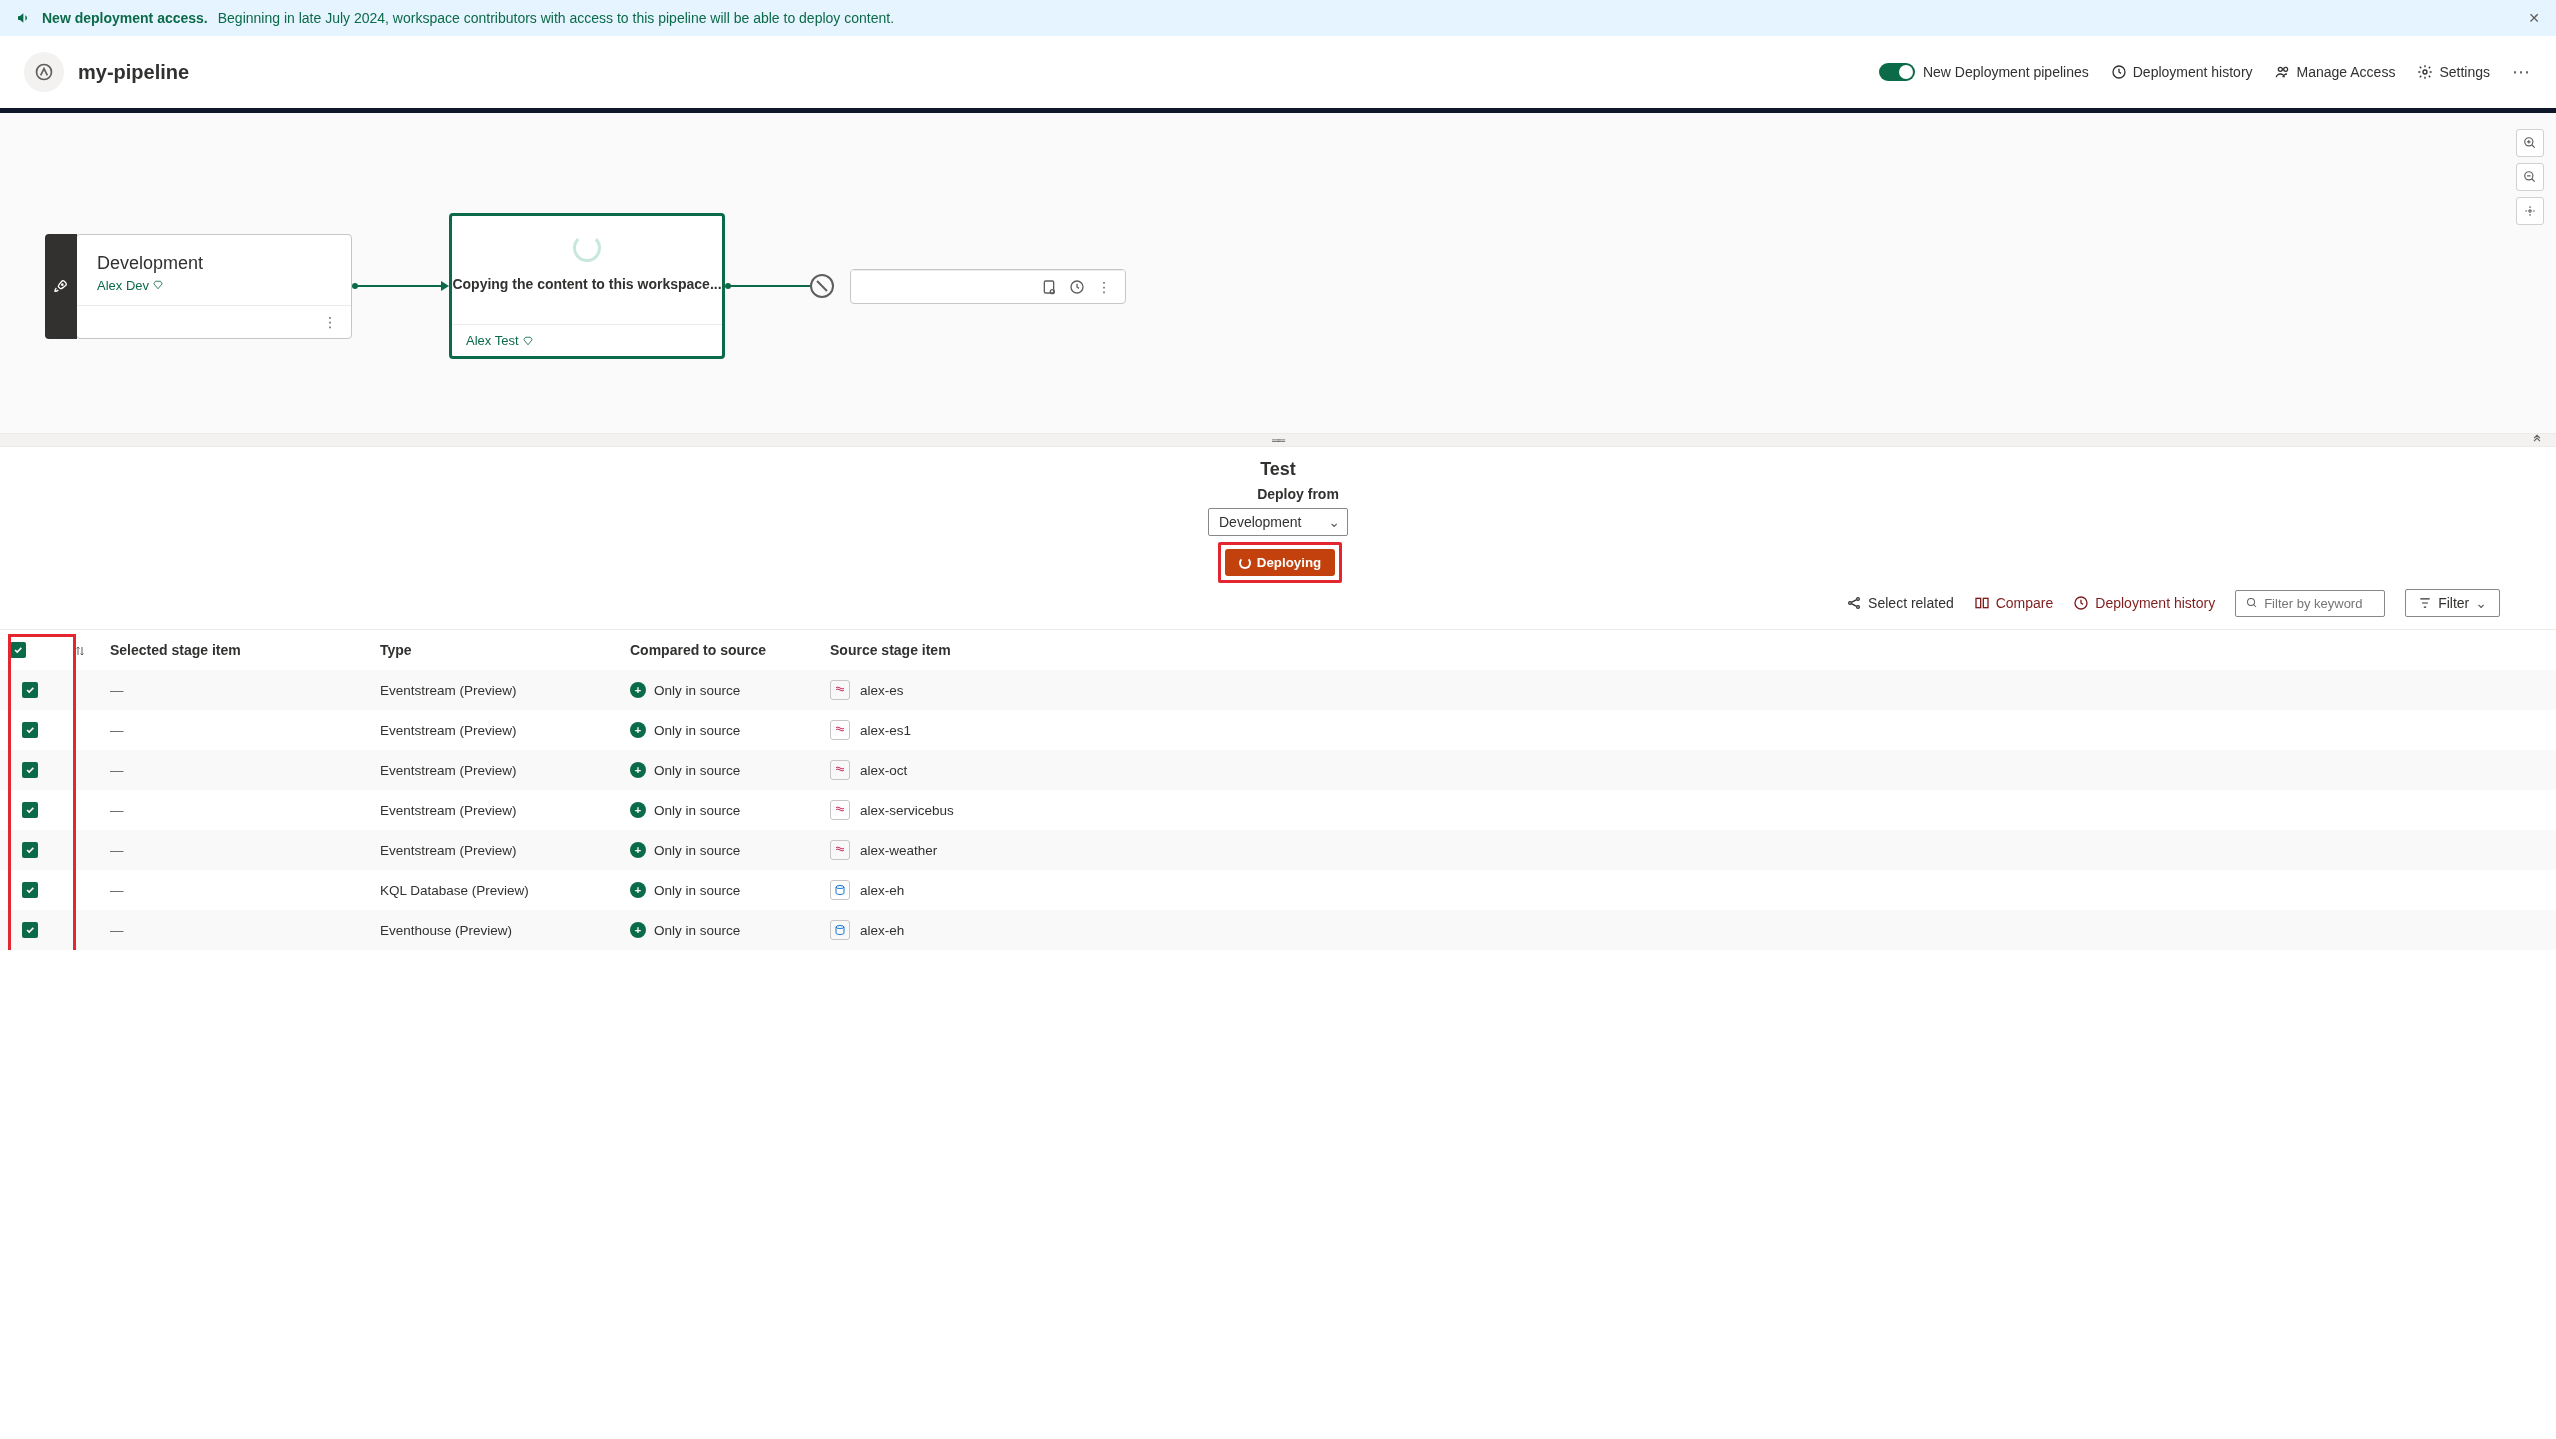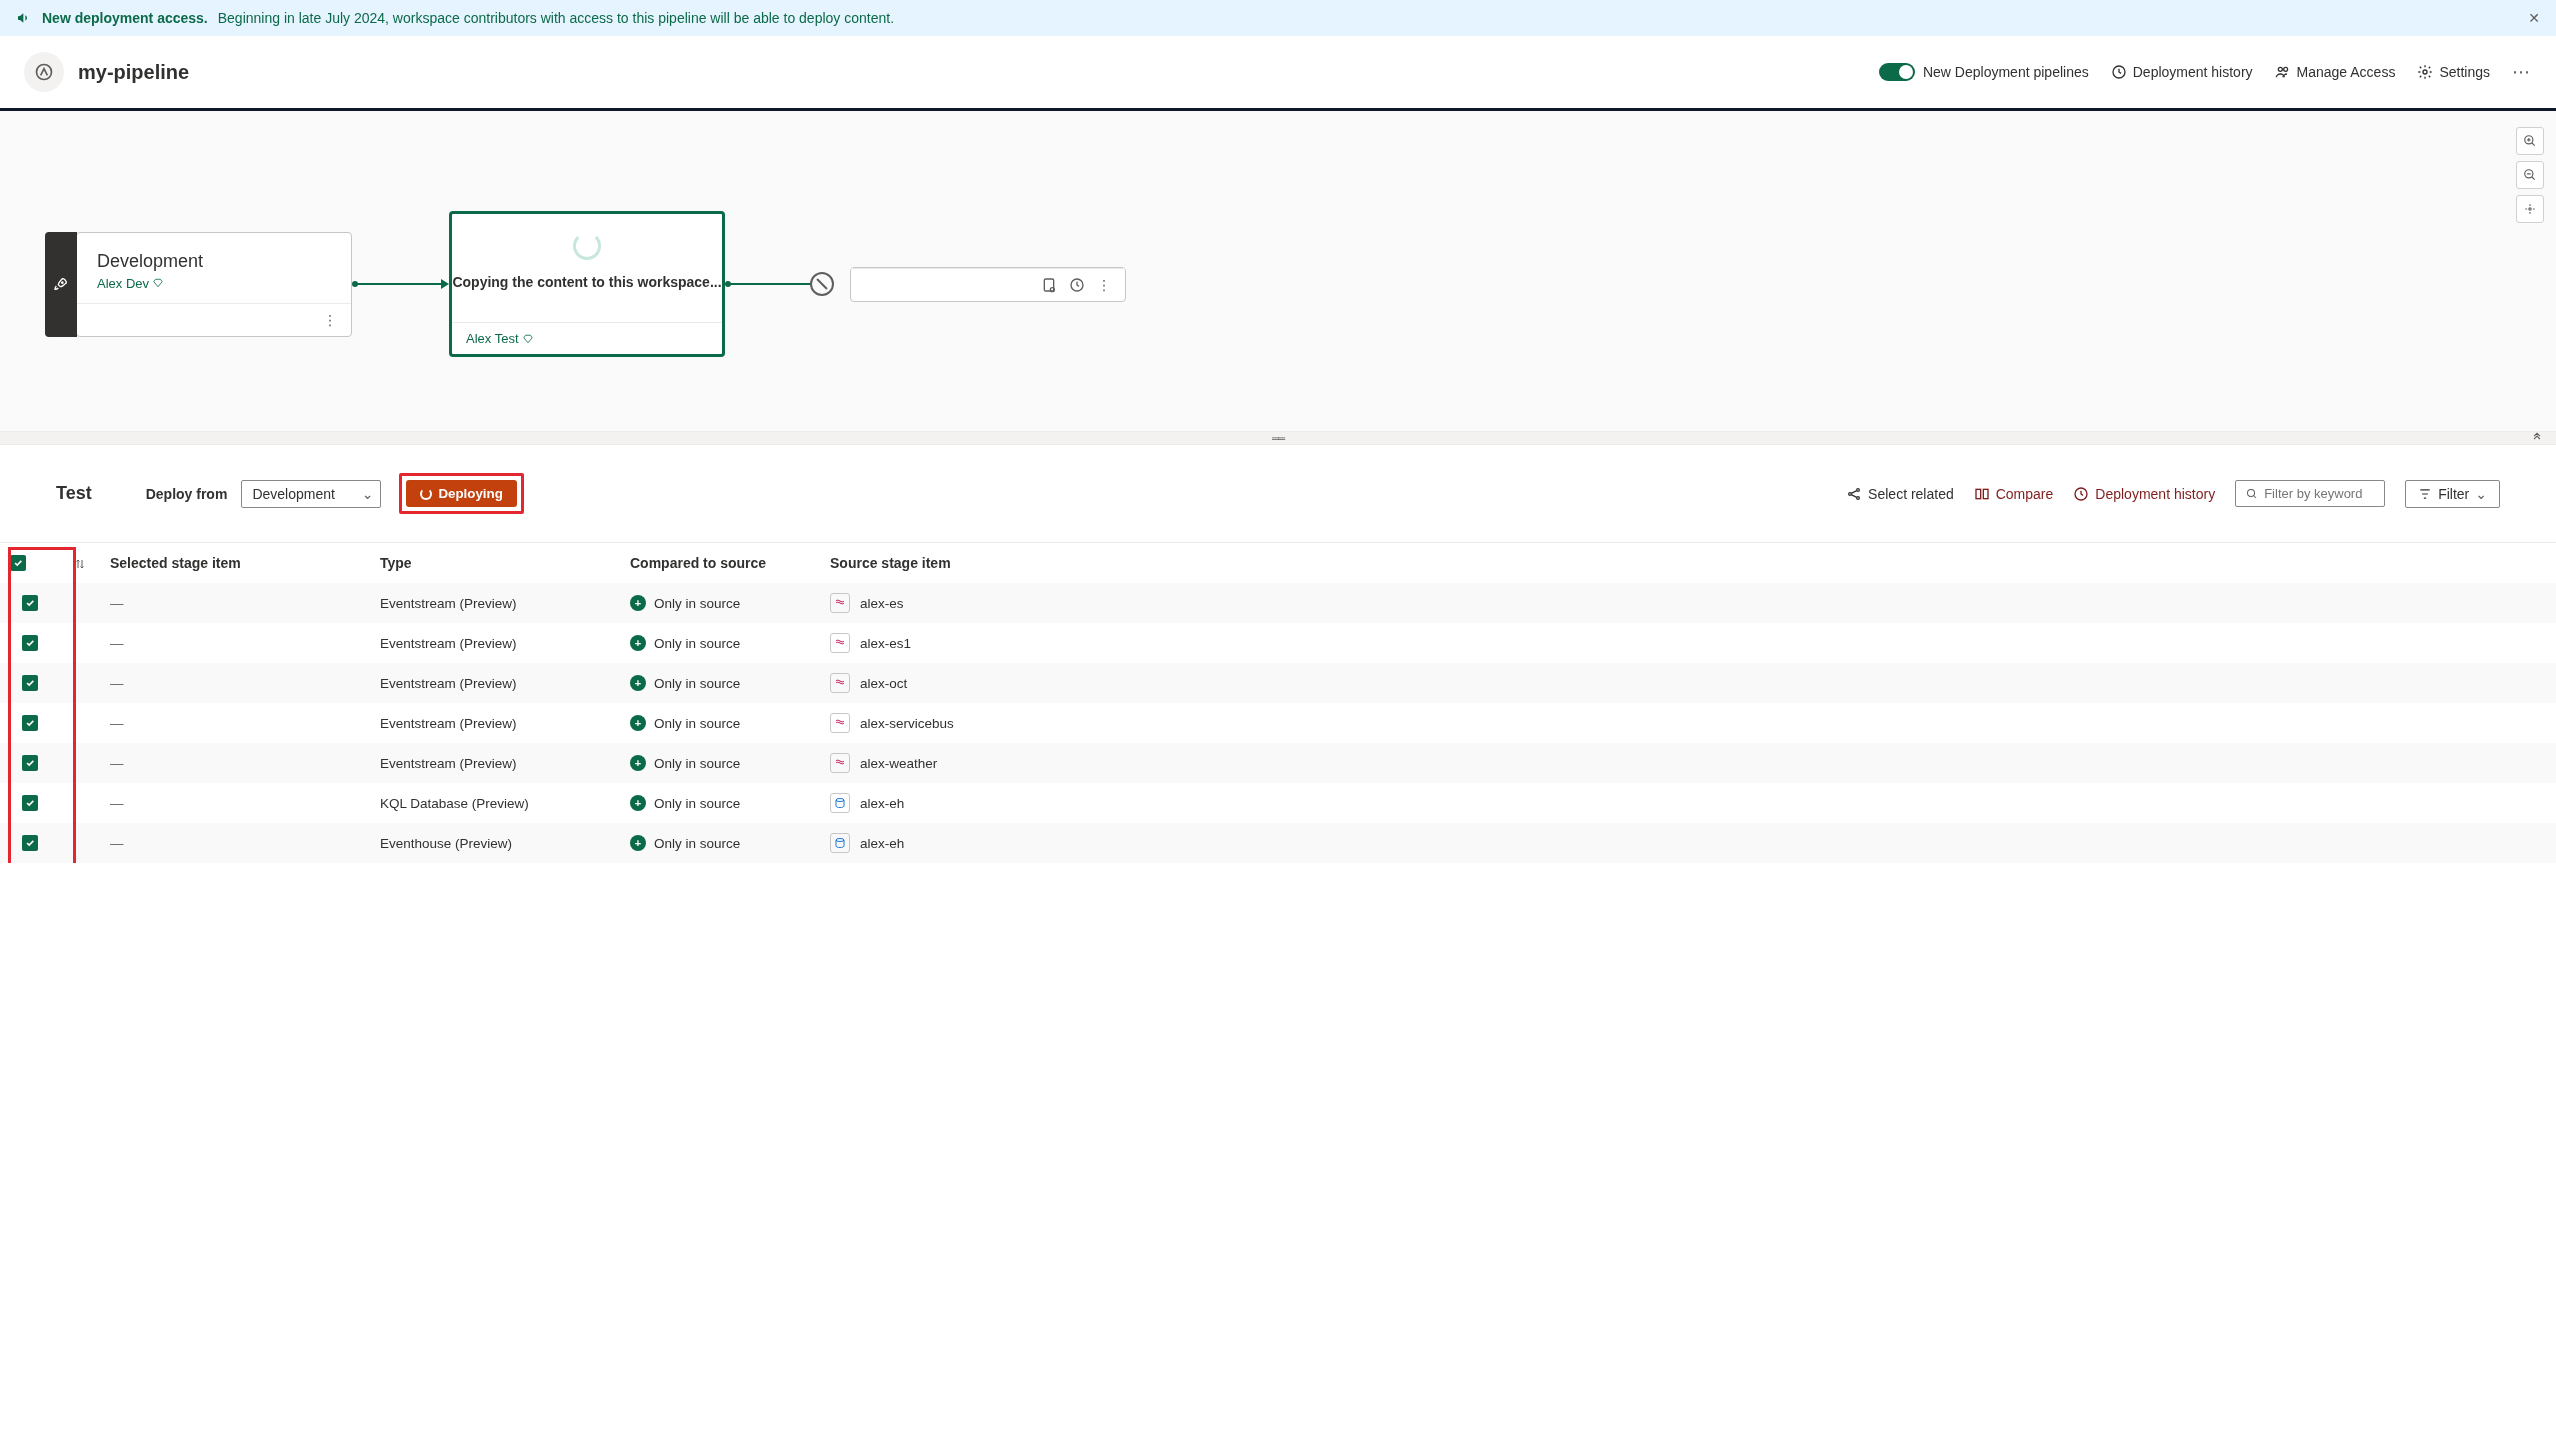--- a/index.html
+++ b/index.html
@@ -6,21 +6,21 @@
 body { background: #fff; color: #323130; font-size: 14px; overflow-x: hidden; }
 
 
 .banner { background: #e6f4ff; display: flex; align-items: center; padding: 10px 16px; gap: 10px; position: relative; }
 .banner-megaphone { width: 16px; height: 16px; color: #0b6a47; }
 .banner-title { color: #0b6a47; font-weight: 600; }
 .banner-text { color: #0b6a47; }
 .banner-close { position: absolute; right: 16px; top: 10px; color: #605e5c; cursor: pointer; font-size: 14px; }
 
 
-.header { display: flex; align-items: center; padding: 16px 24px; gap: 14px; border-bottom: 3px solid #0f172a; }
+.header { display: flex; align-items: center; padding: 16px 24px; gap: 14px; border-bottom: 5px solid #0f172a; }
 .pipeline-icon { width: 40px; height: 40px; border-radius: 50%; background: #f3f2f1; display: flex; align-items: center; justify-content: center; }
 .pipeline-icon svg { width: 20px; height: 20px; color: #605e5c; }
 .pipeline-name { font-size: 20px; font-weight: 600; }
 .header-right { margin-left: auto; display: flex; align-items: center; gap: 22px; }
 .toggle { display: flex; align-items: center; gap: 8px; margin-left: 32px; }
 .toggle-switch { width: 36px; height: 18px; background: #0b6a47; border-radius: 10px; position: relative; cursor: pointer; }
 .toggle-knob { width: 14px; height: 14px; background: #fff; border-radius: 50%; position: absolute; top: 2px; right: 2px; }
 .header-link { display: flex; align-items: center; gap: 6px; color: #323130; cursor: pointer; }
 .header-link svg { width: 16px; height: 16px; }
 .more-icon { color: #605e5c; cursor: pointer; font-size: 18px; letter-spacing: 2px; }
@@ -50,21 +50,21 @@
 .connector-arrow { width: 0; height: 0; border-top: 5px solid transparent; border-bottom: 5px solid transparent; border-left: 8px solid #0b6a47; }
 .connector-dot { width: 6px; height: 6px; background: #0b6a47; border-radius: 50%; margin-right: -3px; }
 .block-badge { width: 24px; height: 24px; border: 2px solid #605e5c; border-radius: 50%; display: flex; align-items: center; justify-content: center; margin-left: -12px; background: #fafafa; position: relative; z-index: 2; }
 .block-badge::after { content: ""; width: 14px; height: 2px; background: #605e5c; transform: rotate(45deg); }
 
 
 .splitter { height: 14px; background: #f3f2f1; display: flex; align-items: center; justify-content: center; position: relative; border-top: 1px solid #edebe9; border-bottom: 1px solid #edebe9; }
 .splitter-expand { position: absolute; right: 12px; top: -4px; }
 
 
-.lower-toolbar { display: flex; align-items: center; padding: 28px 56px; gap: 14px; border-bottom: 1px solid #edebe9; }
+.lower-toolbar { display: flex; align-items: center; padding: 12px 56px; gap: 6px; border-bottom: 1px solid #edebe9; flex-direction: column; }
 .stage-label { font-size: 18px; font-weight: 600; }
 .deploy-from-label { margin-left: 40px; font-weight: 600; }
 .select-wrap { position: relative; }
 .select { border: 1px solid #8a8886; border-radius: 2px; padding: 5px 30px 5px 10px; min-width: 140px; background: #fff; }
 .select-chevron { position: absolute; right: 8px; top: 50%; transform: translateY(-50%); color: #605e5c; pointer-events: none; }
 
 .highlight-box { border: 3px solid #e3262f; padding: 4px; border-radius: 2px; margin-left: 4px; }
 .deploy-btn { background: #c2410c; color: #fff; border: none; padding: 6px 14px; border-radius: 3px; display: flex; align-items: center; gap: 6px; font-weight: 600; cursor: pointer; }
 .deploy-btn .btn-spinner { width: 12px; height: 12px; border: 2px solid #fff; border-top-color: transparent; border-radius: 50%; }
 

